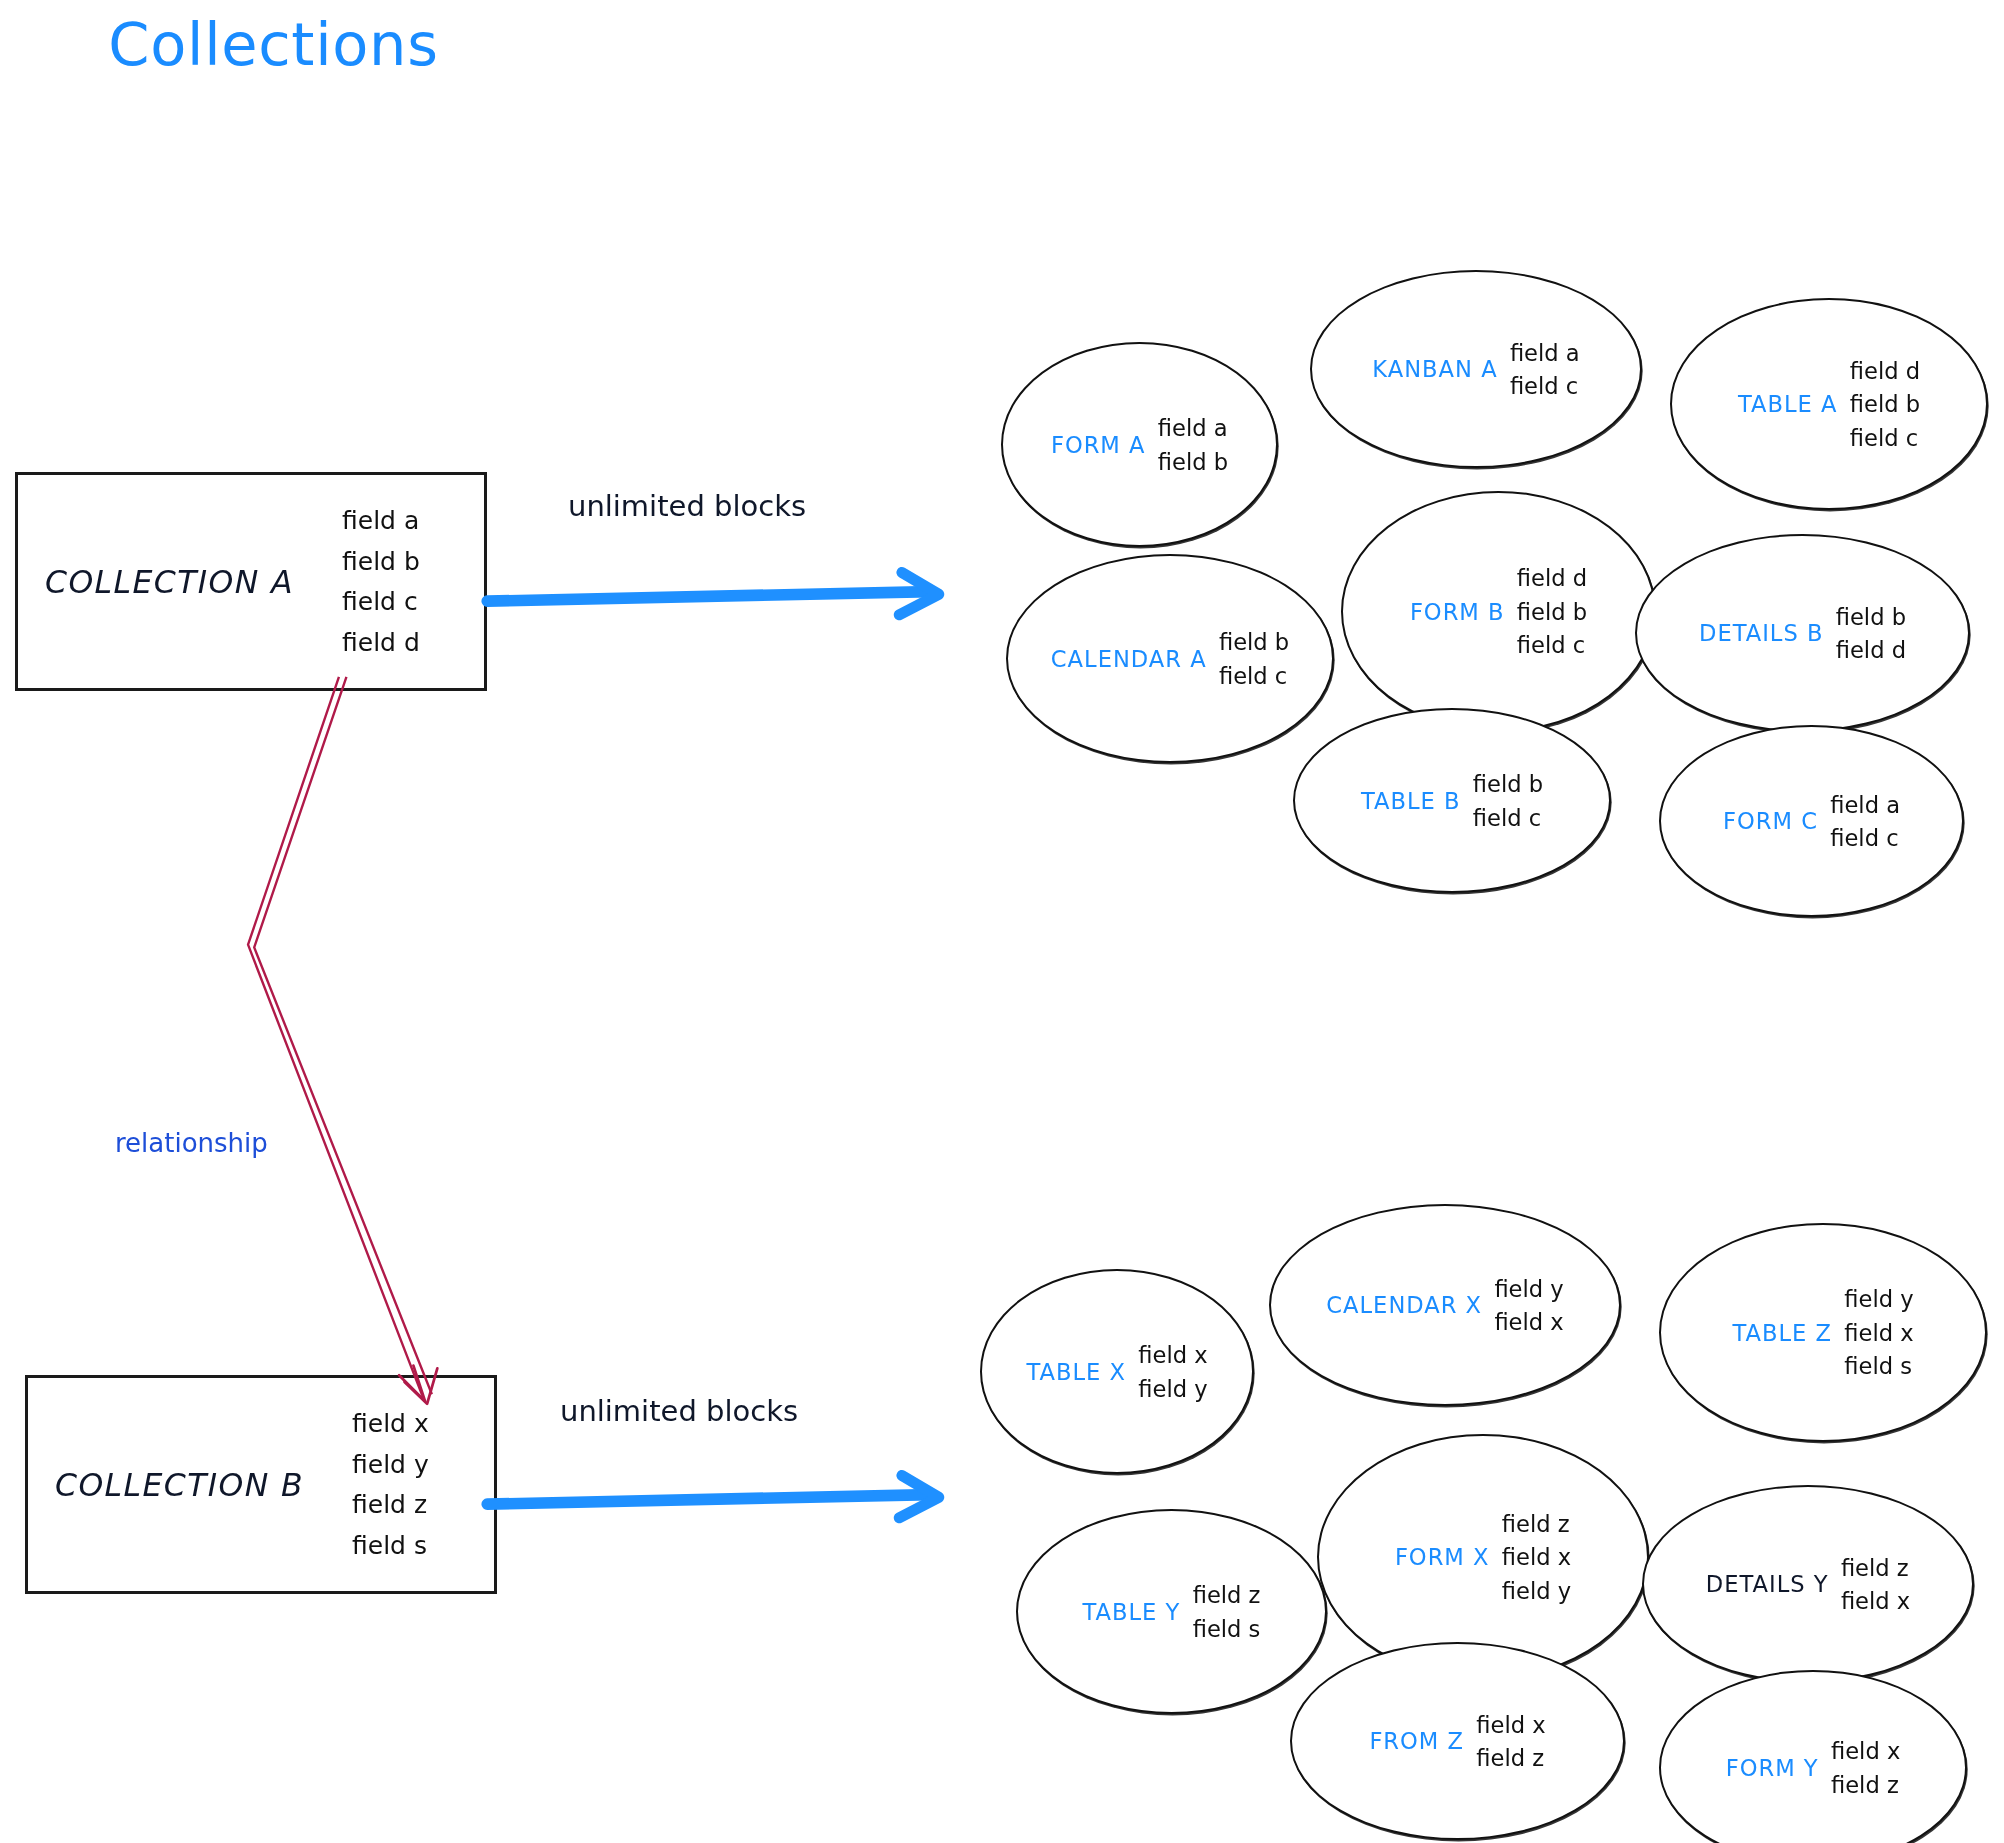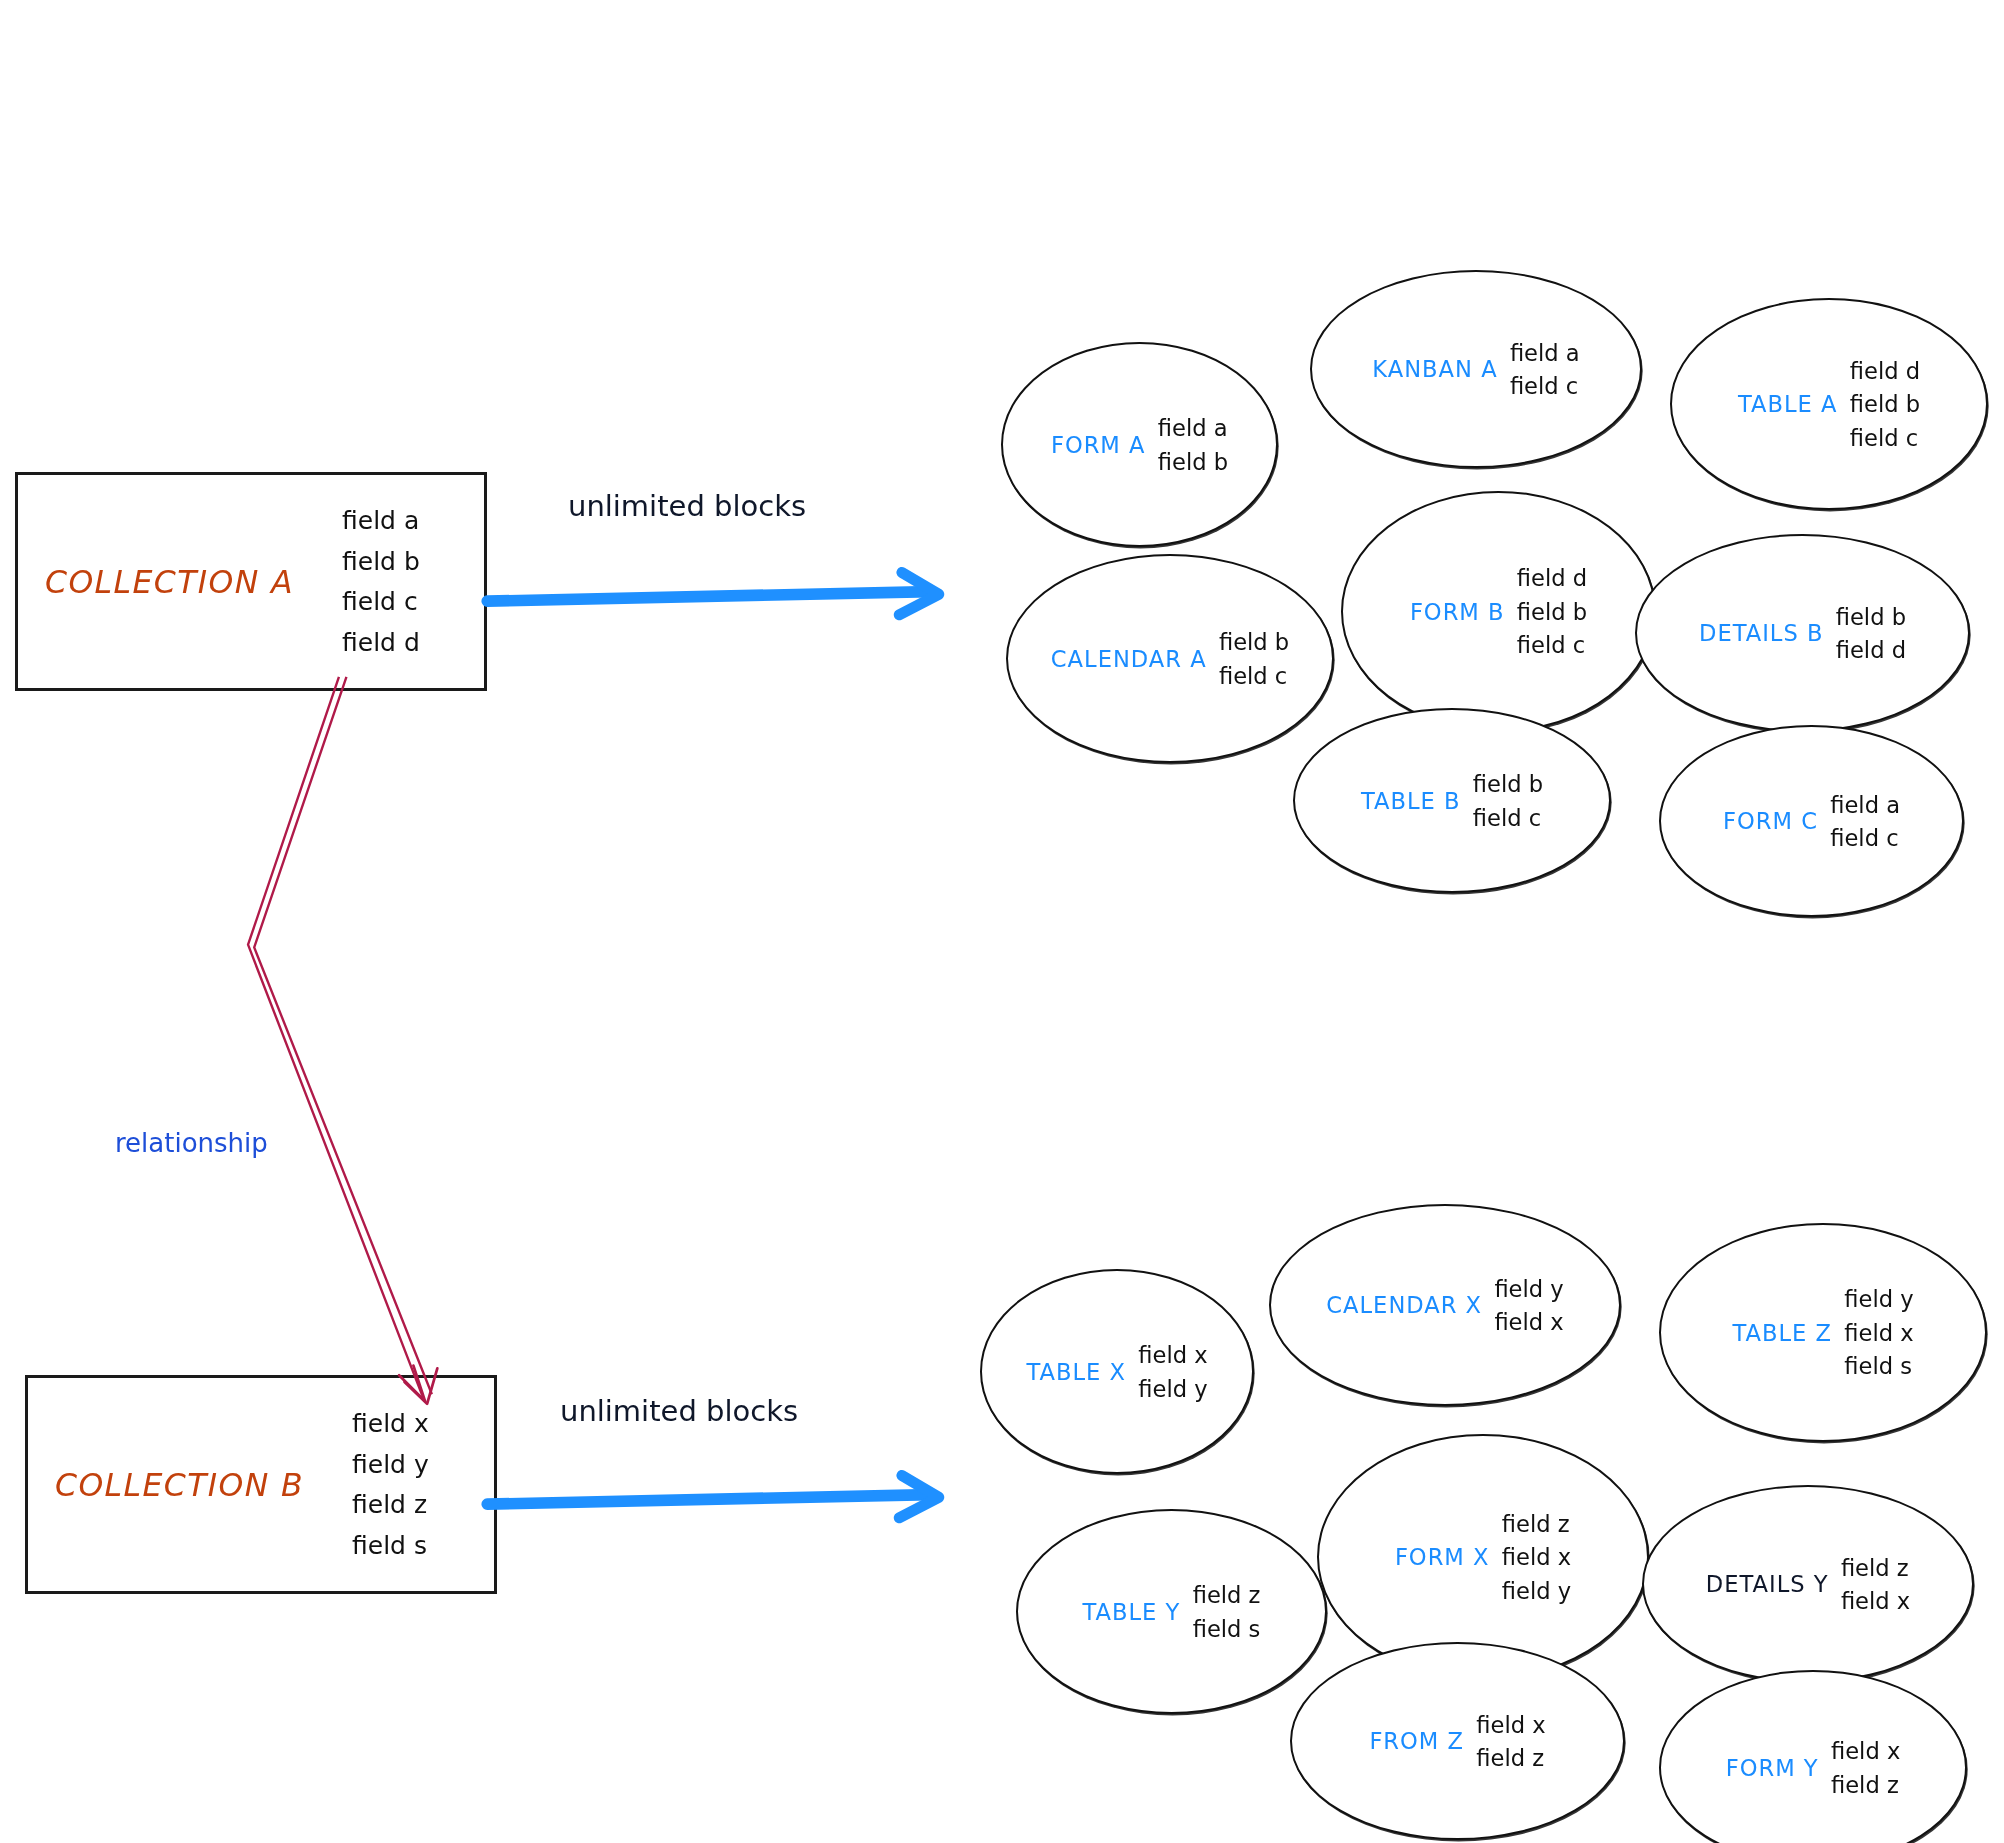--- a/index.html
+++ b/index.html
@@ -46,21 +46,21 @@
     position: absolute;
     border: 3.4px solid #1a1a1a;
     background: #ffffff;
     box-sizing: border-box;
   }
   .collection-box .col-name {
     position: absolute;
     left: 27px;
     top: 50%;
     transform: translateY(-50%);
-    color: #c2410c;
+    color: #0f172a;
     font-size: 31.5px;
     font-style: italic;
     letter-spacing: 1.4px;
     white-space: nowrap;
   }
   .collection-box .col-fields {
     position: absolute;
     right: 15px;
     top: 50%;
     transform: translateY(-50%);
@@ -128,20 +128,21 @@
     font-size: 26px;
     white-space: nowrap;
   }
 </style>
 </head>
 <body>
 
 <div id="canvas">
 
   <div class="heading hand" style="left:41px; top:13.7px; width:465px;">
+    <span class="h-main">Collections</span>
   </div>
 
 
   <div class="collection-box" style="left:15px; top:472px; width:472px; height:219px;">
     <span class="col-name hand">COLLECTION A</span>
     <div class="col-fields">
       <span class="fld hand">field a</span>
       <span class="fld hand">field b</span>
       <span class="fld hand">field c</span>
       <span class="fld hand">field d</span>

